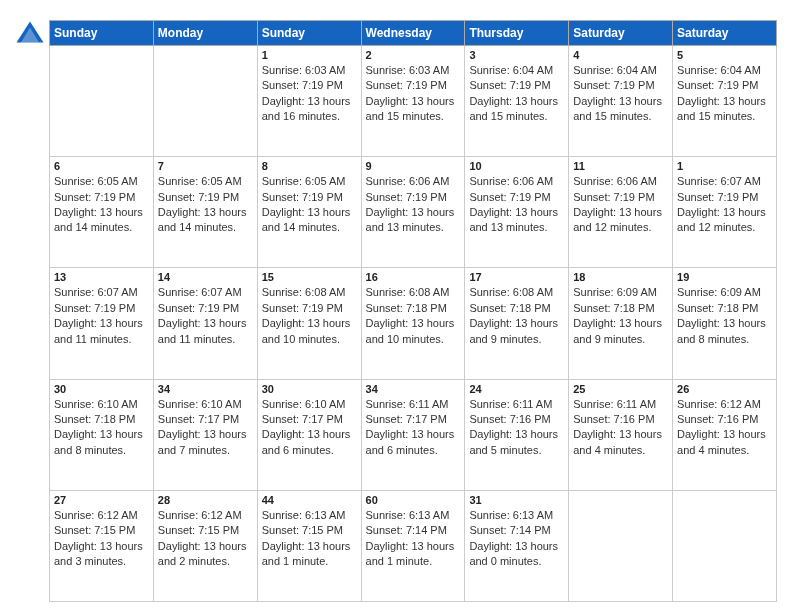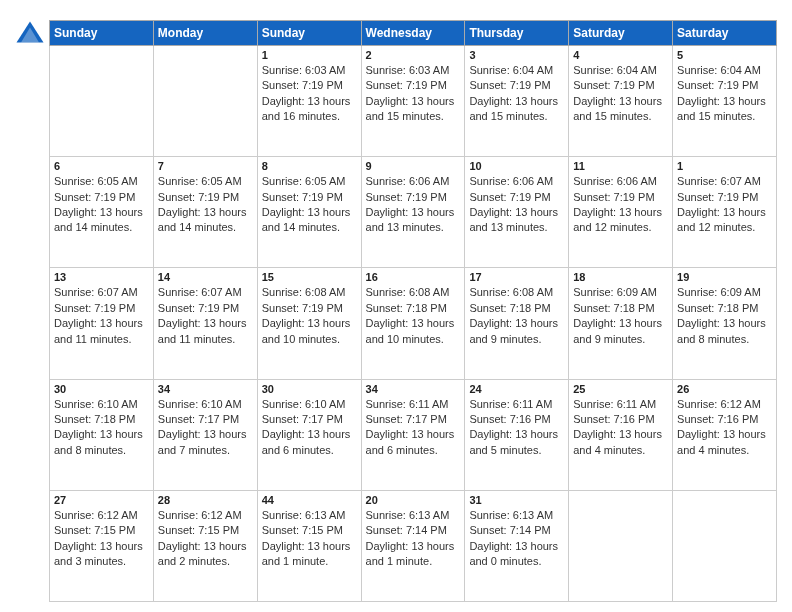--- a/index.html
+++ b/index.html
@@ -332,21 +332,21 @@
 and 2 minutes.</div>
           </td>
           <td>
             <span class="day-num">44</span>
             <div class="day-info" style="white-space: pre-line;">Sunrise: 6:13 AM
 Sunset: 7:15 PM
 Daylight: 13 hours
 and 1 minute.</div>
           </td>
           <td>
-            <span class="day-num">20</span>
+            <span class="day-num">60</span>
             <div class="day-info" style="white-space: pre-line;">Sunrise: 6:13 AM
 Sunset: 7:14 PM
 Daylight: 13 hours
 and 1 minute.</div>
           </td>
           <td>
             <span class="day-num">31</span>
             <div class="day-info" style="white-space: pre-line;">Sunrise: 6:13 AM
 Sunset: 7:14 PM
 Daylight: 13 hours

